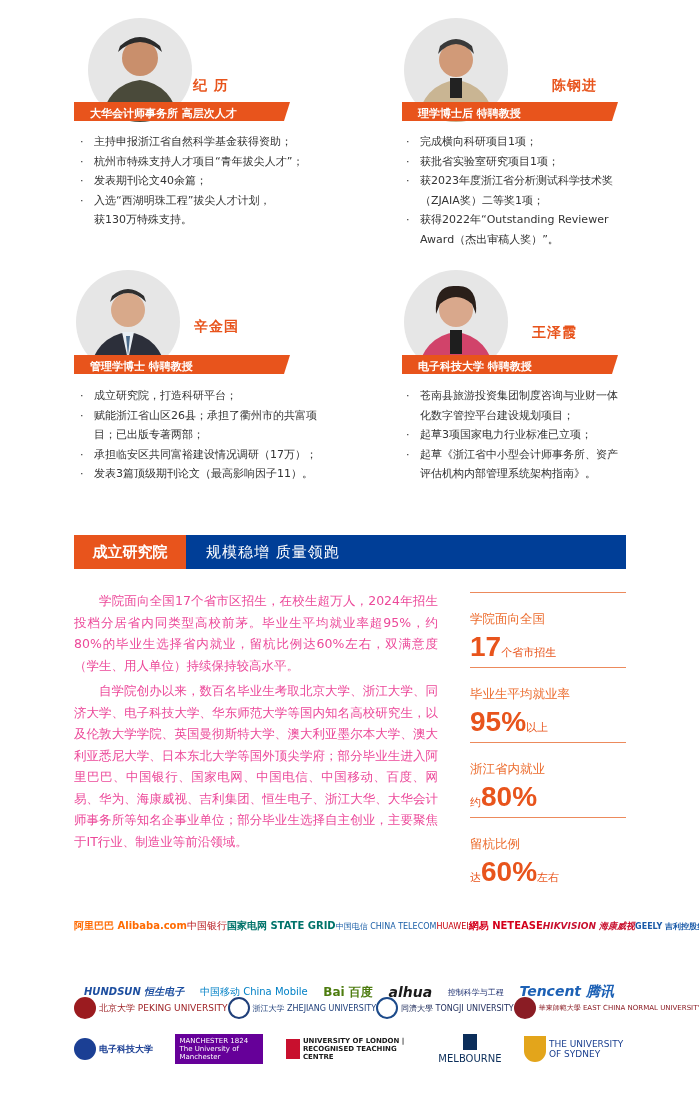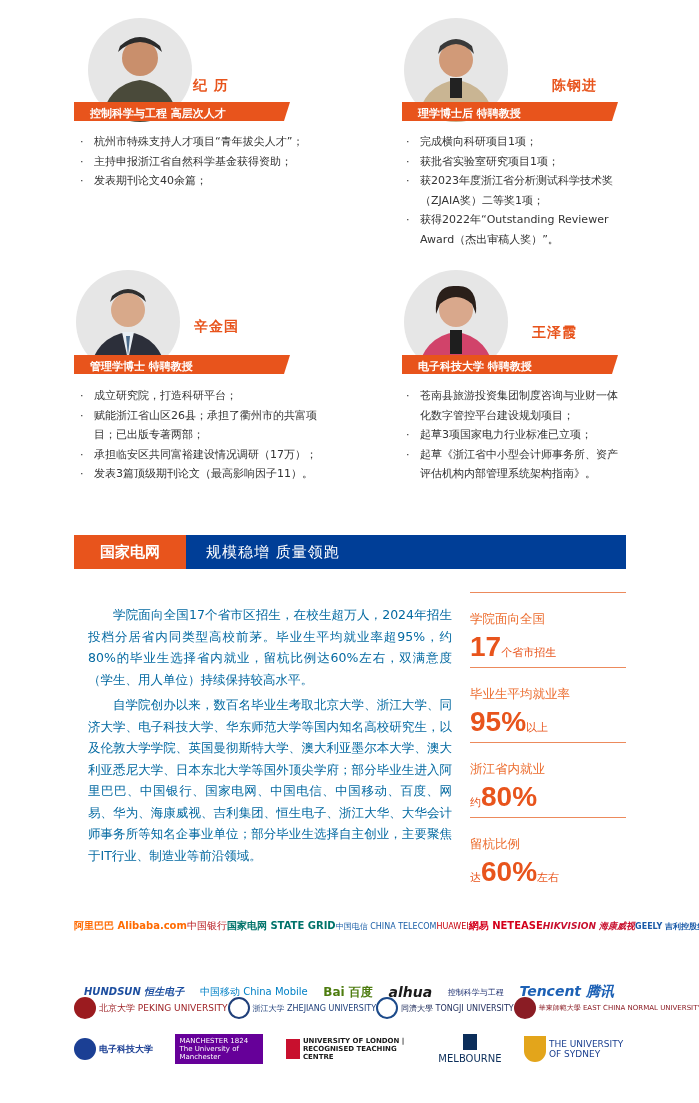--- a/index.html
+++ b/index.html
@@ -13,21 +13,21 @@
   .ribbon { position:absolute; height:19px; background:#e8541c;
             clip-path:polygon(0 0,100% 0,calc(100% - 6px) 100%,0 100%); }
   .ribbon span { color:#fff; font-size:11px; font-weight:bold; line-height:19px; padding-left:16px; white-space:nowrap; }
   .bullets { position:absolute; list-style:none; margin:0; padding:0; font-size:11px; line-height:19.5px; color:#333; }
   .bullets li { position:relative; padding-left:14px; }
   .bullets li::before { content:"·"; position:absolute; left:0; top:0; }
   .section-bar { position:absolute; left:74px; top:535px; width:552px; height:34px; background:#003e97; }
   .section-bar .tag { position:absolute; left:0; top:0; width:112px; height:34px; background:#e8541c;
                       color:#fff; font-weight:bold; font-size:15px; line-height:34px; text-align:center; }
   .section-bar .sub { position:absolute; left:132px; top:0; color:#fff; font-size:15px; line-height:34px; letter-spacing:1px; }
-  .para { position:absolute; left:74px; width:364px; font-size:12.5px; line-height:21.5px; color:#0369a1; text-align:justify; text-indent:2em; margin:14px; }
+  .para { position:absolute; left:74px; width:364px; font-size:12.5px; line-height:21.5px; color:#ec4899; text-align:justify; text-indent:2em; margin:0; }
   .stats { position:absolute; left:470px; top:592px; width:156px; }
   .stat { border-top:1.5px solid #ec8a5c; padding-top:18px; height:68px; box-sizing:border-box; margin-bottom:7px; }
   .stat .lbl { color:#ec6c2e; font-size:12.5px; }
   .stat .big { color:#e8541c; font-weight:bold; font-size:28px; line-height:38px; font-family:"Liberation Sans",sans-serif; }
   .stat .sm { color:#e8541c; font-size:11px; }
   .logos { position:absolute; left:74px; width:560px; display:flex; justify-content:space-between; align-items:center; }
   .logo { font-size:10px; white-space:nowrap; display:flex; align-items:center; gap:3px; }
   .circle-logo { width:22px; height:22px; border-radius:50%; display:inline-block; }
 </style>
 </head>
@@ -35,25 +35,27 @@
 
 <div class="card" style="left:74px;top:18px;">
   <div class="photo" style="left:14px;top:0;">
     <svg viewBox="0 0 104 104">
         <circle cx="52" cy="40" r="18" fill="#c98f6c"></circle>
         <path d="M30 34 Q52 14 74 34 L72 28 Q52 10 32 28Z" fill="#2b2b2b"></path>
         <path d="M12 104 Q20 66 52 62 Q84 66 92 104Z" fill="#4a4a3a"></path>
       </svg>
   </div>
   <div class="pname" style="left:119px;top:59px;">纪 历</div>
-  <div class="ribbon" style="left:0;top:84px;width:216px;"><span style="padding-left:16px">控制科学与工程  高层次人才</span></div>
+  <div class="ribbon" style="left:0;top:84px;width:216px;"><span style="padding-left:16px">大华会计师事务所  高层次人才</span></div>
   <ul class="bullets" style="left:6px;top:114px;width:290px;">
+    <li>主持申报浙江省自然科学基金获得资助；</li>
     <li>杭州市特殊支持人才项目“青年拔尖人才”；</li>
-    <li>主持申报浙江省自然科学基金获得资助；</li>
     <li>发表期刊论文40余篇；</li>
+    <li style="white-space:pre-line">入选“西湖明珠工程”拔尖人才计划，
+获130万特殊支持。</li>
   </ul>
 </div>
 
 <div class="card" style="left:402px;top:18px;">
   <div class="photo" style="left:2px;top:0;">
     <svg viewBox="0 0 104 104">
         <circle cx="52" cy="42" r="17" fill="#d19a78"></circle>
         <path d="M34 36 Q52 16 70 36 L68 28 Q52 14 36 28Z" fill="#3a3a3a"></path>
         <path d="M12 104 Q20 66 52 62 Q84 66 92 104Z" fill="#c9b593"></path>
         <rect x="46" y="60" width="12" height="20" fill="#222"></rect>
@@ -101,21 +103,21 @@
   <div class="pname" style="left:130px;top:54px;">王泽霞</div>
   <div class="ribbon" style="left:0;top:85px;width:216px;"><span>电子科技大学  特聘教授</span></div>
   <ul class="bullets" style="left:4px;top:116px;width:222px;">
     <li>苍南县旅游投资集团制度咨询与业财一体化数字管控平台建设规划项目；</li>
     <li>起草3项国家电力行业标准已立项；</li>
     <li>起草《浙江省中小型会计师事务所、资产评估机构内部管理系统架构指南》。</li>
   </ul>
 </div>
 
 <div class="section-bar">
-  <div class="tag">国家电网</div>
+  <div class="tag">成立研究院</div>
   <div class="sub">规模稳增 质量领跑</div>
 </div>
 
 <p class="para" style="top:590px;">学院面向全国17个省市区招生，在校生超万人，2024年招生投档分居省内同类型高校前茅。毕业生平均就业率超95%，约80%的毕业生选择省内就业，留杭比例达60%左右，双满意度（学生、用人单位）持续保持较高水平。</p>
 <p class="para" style="top:680px;">自学院创办以来，数百名毕业生考取北京大学、浙江大学、同济大学、电子科技大学、华东师范大学等国内知名高校研究生，以及伦敦大学学院、英国曼彻斯特大学、澳大利亚墨尔本大学、澳大利亚悉尼大学、日本东北大学等国外顶尖学府；部分毕业生进入阿里巴巴、中国银行、国家电网、中国电信、中国移动、百度、网易、华为、海康威视、吉利集团、恒生电子、浙江大华、大华会计师事务所等知名企事业单位；部分毕业生选择自主创业，主要聚焦于IT行业、制造业等前沿领域。</p>
 
 <div class="stats">
   <div class="stat">
     <div class="lbl">学院面向全国</div>
     <div><span class="sm"></span><span class="big">17</span><span class="sm">个省市招生</span></div>

